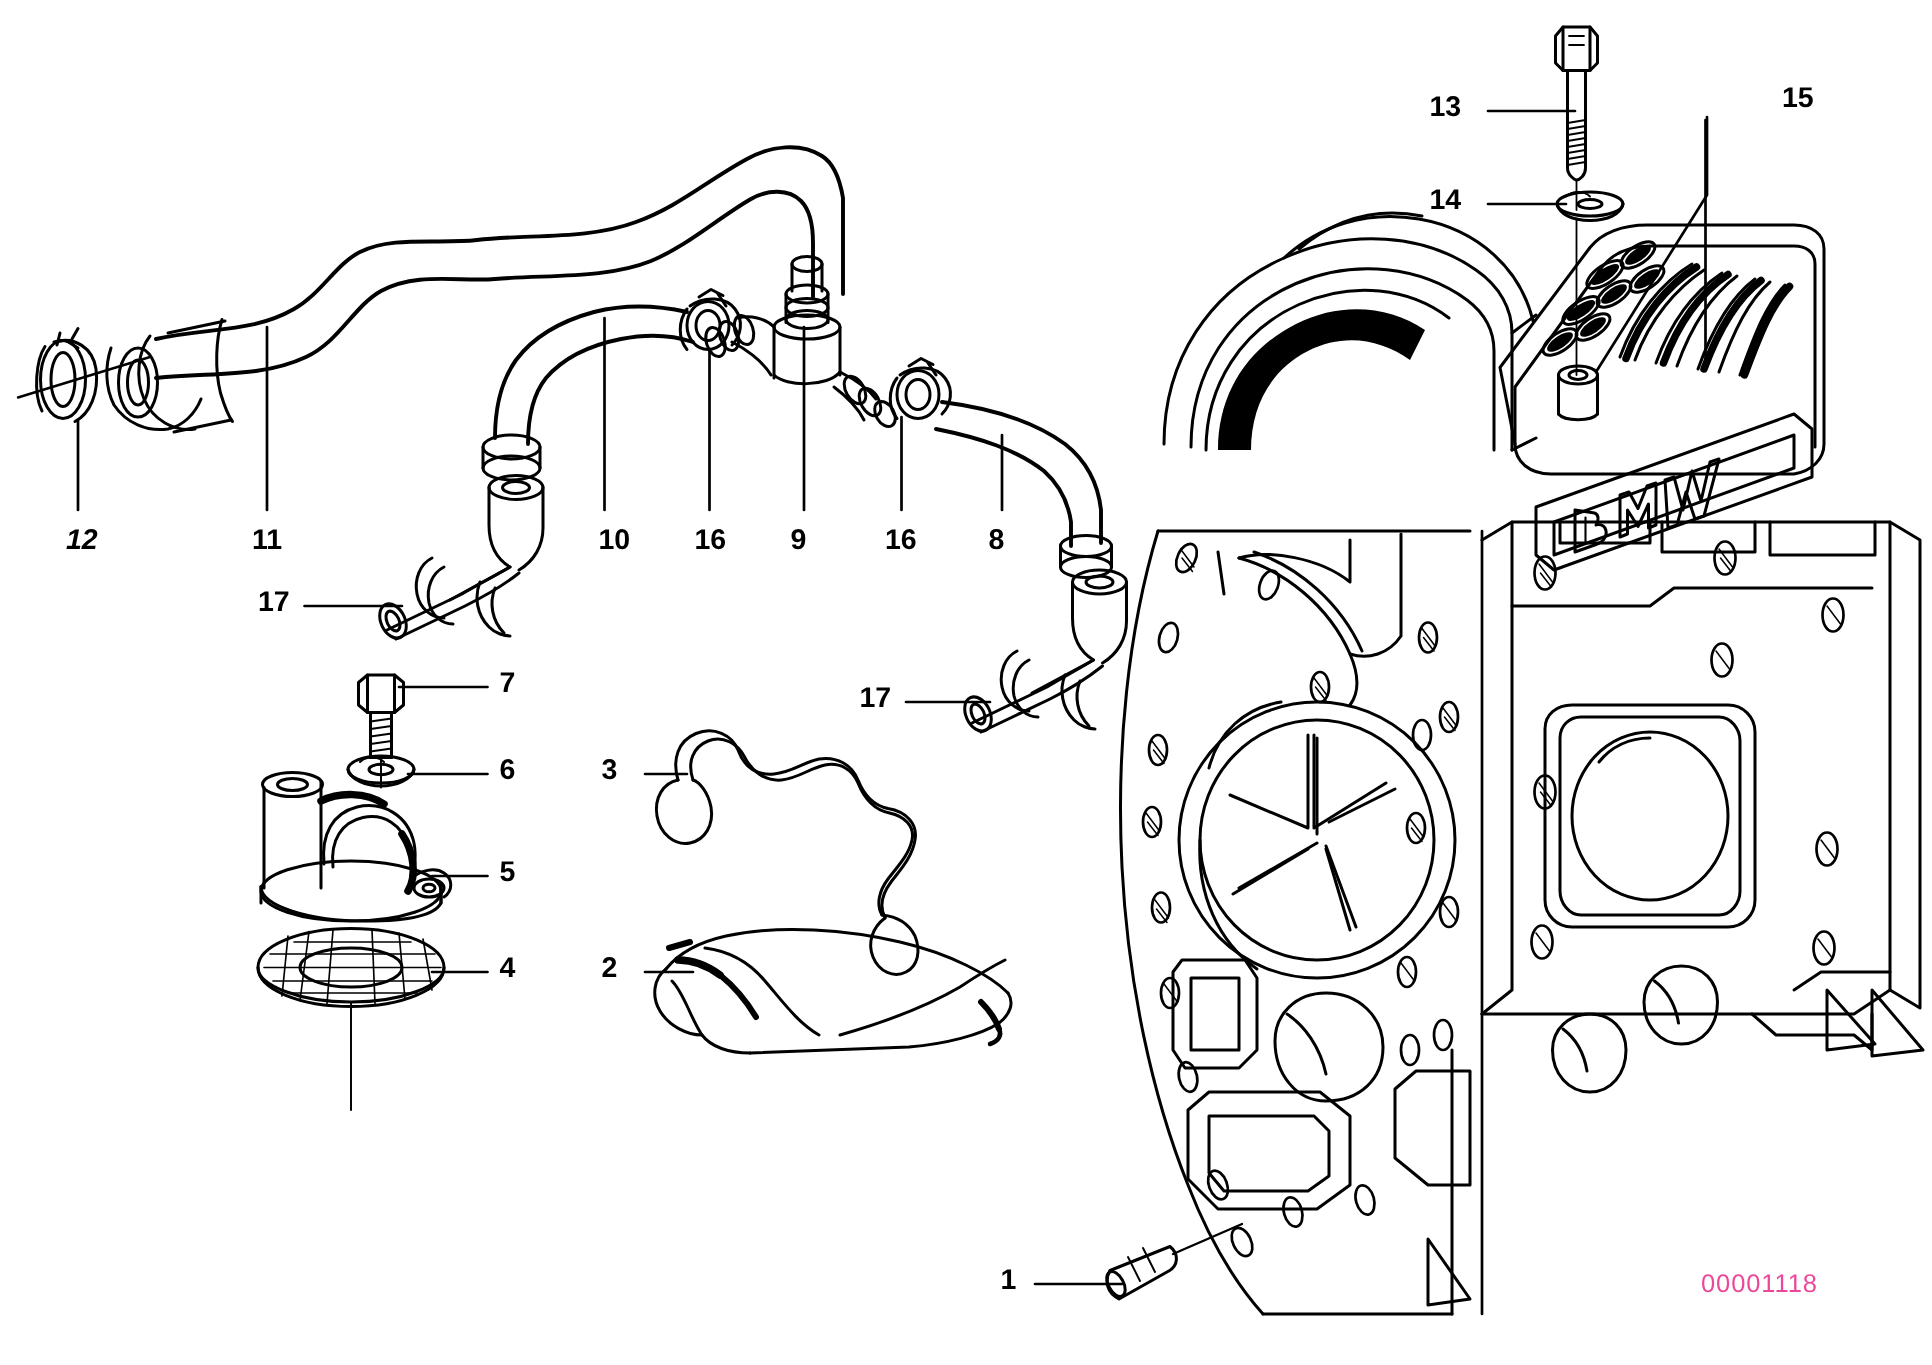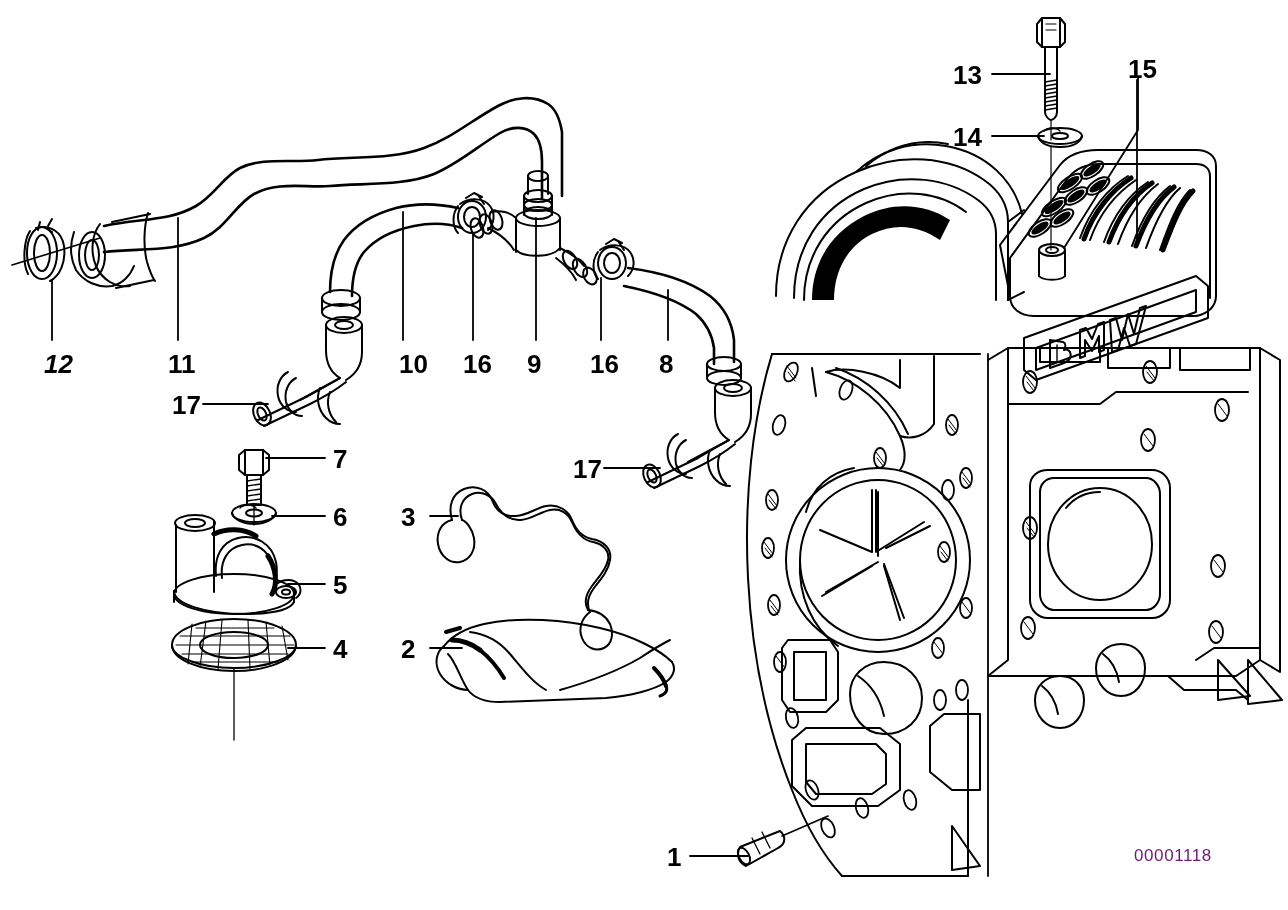--- a/index.html
+++ b/index.html
@@ -19,33 +19,33 @@
   #art-layer {
     position: absolute;
     left: 0; top: 0;
     width: 1288px;
     height: 910px;
   }
   .callout {
     position: absolute;
     font-family: "Liberation Sans", sans-serif;
     font-weight: bold;
-    font-size: 26px;
+    font-size: 19px;
     color: #000000;
     line-height: 1;
     white-space: nowrap;
   }
   #part-number {
     position: absolute;
     left: 1134px;
     top: 846px;
     font-family: "Liberation Sans", sans-serif;
     font-size: 17px;
     letter-spacing: 0.6px;
-    color: #701a75;
+    color: #ec4899;
   }
 </style>
 </head>
 <body>
 
 <div id="diagram-root">
 
   <svg id="art-layer" viewBox="0 0 1288 910" xmlns="http://www.w3.org/2000/svg">
     <rect x="0" y="0" width="1288" height="910" fill="#ffffff"></rect>
 
@@ -539,17 +539,17 @@
   <div class="callout" style="left:573px; top:456px;">17</div>
   <div class="callout" style="left:333px; top:446px;">7</div>
   <div class="callout" style="left:333px; top:504px;">6</div>
   <div class="callout" style="left:333px; top:572px;">5</div>
   <div class="callout" style="left:333px; top:636px;">4</div>
   <div class="callout" style="left:401px; top:504px;">3</div>
   <div class="callout" style="left:401px; top:636px;">2</div>
   <div class="callout" style="left:667px; top:844px;">1</div>
   <div class="callout" style="left:953px; top:62px;">13</div>
   <div class="callout" style="left:953px; top:124px;text-align:center;">14</div>
-  <div class="callout" style="left:1128px;top:56px;">15</div>
+  <div class="callout" style="left:1188px;top:56px;">15</div>
 
   <div id="part-number">00001118</div>
 
 </div>
 
 </body></html>

